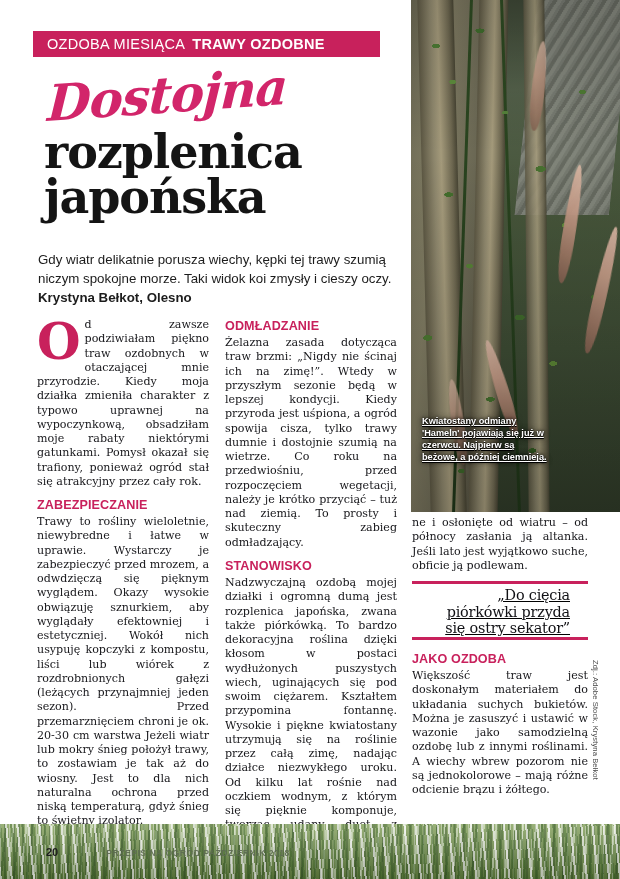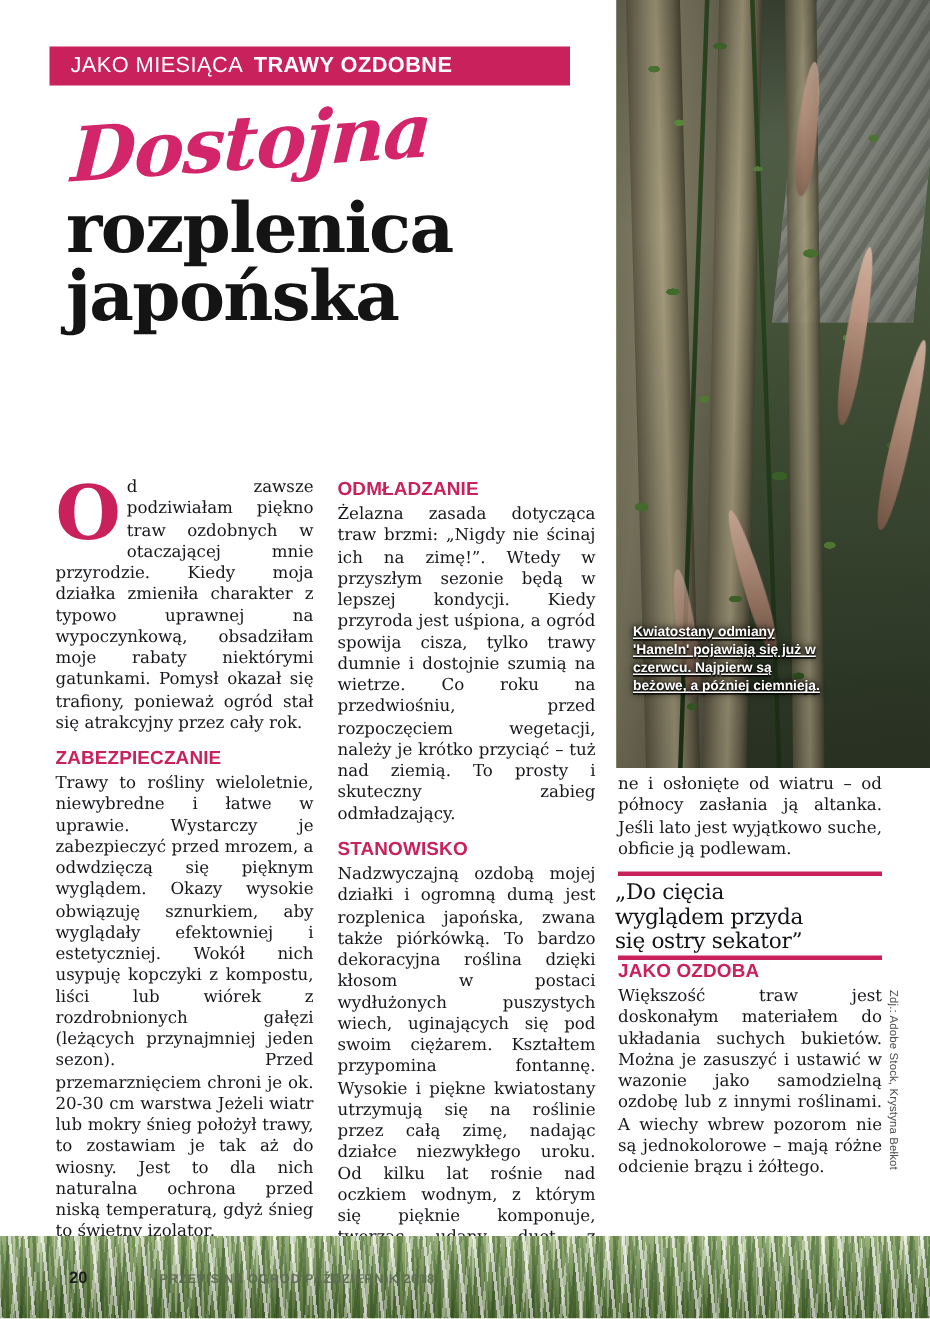--- a/index.html
+++ b/index.html
@@ -226,25 +226,26 @@
     font-size: 50px;
     line-height: .80;
     color: #c8215c;
     margin: 2px 4px 0 0;
     padding-top: 2px;
   }
 
   
   .pullquote {
     position: absolute;
-    left: 408px;
+    left: 396px;
     top: 583px;
     width: 176px;
-    text-align: left;
+    text-align: right;
     z-index: 4;
+    text-decoration: underline;
   }
   .pq-rule-top {
     position: absolute;
     left: 412px; top: 581px; width: 176px; height: 3px;
     background: #c8215c;
   }
   .pq-rule-bot {
     position: absolute;
     left: 412px; top: 637px; width: 176px; height: 3px;
     background: #c8215c;
@@ -359,57 +360,60 @@
     <div class="plume p2"></div>
     <div class="plume p3"></div>
     <div class="plume p4"></div>
     <div class="plume p5"></div>
     <div class="shade"></div>
   </div>
 
   <div class="photo-caption">Kwiatostany odmiany 'Hameln' pojawiają się już w czerwcu. Najpierw są beżowe, a później ciemnieją.</div>
 
   <div class="topbar">
-    <span class="kicker">JAKO MIESIĄCA</span>
+    <span class="kicker">OZDOBA MIESIĄCA</span>
     <span class="kicker-strong">TRAWY OZDOBNE</span>
   </div>
 
   <div class="script-title">Dostojna</div>
 
   <div class="head-serif">
     <span class="l1">rozplenica</span>
     <span class="l2">japońska</span>
   </div>
 
+  <div class="lead">
+    <span>Gdy wiatr delikatnie porusza wiechy, kępki tej trawy szumią niczym spokojne morze. Taki widok koi zmysły i cieszy oczy. </span><b>Krystyna Bełkot, Olesno</b>
+  </div>
 
   <div class="col col1">
     <p><span class="dropcap">O</span><span>d zawsze podziwiałam piękno traw ozdobnych w otaczającej mnie przyrodzie. Kiedy moja działka zmieniła charakter z typowo uprawnej na wypoczynkową, obsadziłam moje rabaty niektórymi gatunkami. Pomysł okazał się trafiony, ponieważ ogród stał się atrakcyjny przez cały rok.</span></p>
     <div class="subhead">ZABEZPIECZANIE</div>
     <p>Trawy to rośliny wieloletnie, niewybredne i łatwe w uprawie. Wystarczy je zabezpieczyć przed mrozem, a odwdzięczą się pięknym wyglądem. Okazy wysokie obwiązuję sznurkiem, aby wyglądały efektowniej i estetyczniej. Wokół nich usypuję kopczyki z kompostu, liści lub wiórek z rozdrobnionych gałęzi (leżących przynajmniej jeden sezon). Przed przemarznięciem chroni je ok. 20-30 cm warstwa Jeżeli wiatr lub mokry śnieg położył trawy, to zostawiam je tak aż do wiosny. Jest to dla nich naturalna ochrona przed niską temperaturą, gdyż śnieg to świetny izolator.</p>
   </div>
 
   <div class="col col2">
     <div class="subhead" style="margin-top:0">ODMŁADZANIE</div>
     <p>Żelazna zasada dotycząca traw brzmi: „Nigdy nie ścinaj ich na zimę!”. Wtedy w przyszłym sezonie będą w lepszej kondycji. Kiedy przyroda jest uśpiona, a ogród spowija cisza, tylko trawy dumnie i dostojnie szumią na wietrze. Co roku na przedwiośniu, przed rozpoczęciem wegetacji, należy je krótko przyciąć – tuż nad ziemią. To prosty i skuteczny zabieg odmładzający.</p>
     <div class="subhead">STANOWISKO</div>
     <p>Nadzwyczajną ozdobą mojej działki i ogromną dumą jest rozplenica japońska, zwana także piórkówką. To bardzo dekoracyjna roślina dzięki kłosom w postaci wydłużonych puszystych wiech, uginających się pod swoim ciężarem. Kształtem przypomina fontannę. Wysokie i piękne kwiatostany utrzymują się na roślinie przez całą zimę, nadając działce niezwykłego uroku. Od kilku lat rośnie nad oczkiem wodnym, z którym się pięknie komponuje, tworząc udany duet z hortensją krzewiastą. Preferuje stanowisko słonecz-</p>
   </div>
 
   <div class="col col3">
     <p>ne i osłonięte od wiatru – od północy zasłania ją altanka. Jeśli lato jest wyjątkowo suche, obficie ją podlewam.</p>
     <div style="height:66px"></div>
-    <div class="subhead" style="margin-top:0">JAKO OZDOBA</div>
+    <div class="subhead" style="margin-top:12px">JAKO OZDOBA</div>
     <p>Większość traw jest doskonałym materiałem do układania suchych bukietów. Można je zasuszyć i ustawić w wazonie jako samodzielną ozdobę lub z innymi roślinami. A wiechy wbrew pozorom nie są jednokolorowe – mają różne odcienie brązu i żółtego.</p>
   </div>
 
   <div class="pq-rule-top"></div>
   <div class="pullquote">
     <div class="pq-text">
       <span>„Do cięcia</span><br>
-      <span>wyglądem przyda</span><br>
+      <span>piórkówki przyda</span><br>
       <span>się ostry sekator”</span>
     </div>
   </div>
   <div class="pq-rule-bot"></div>
 
   <div class="photo-credit">Zdj.: Adobe Stock, Krystyna Bełkot</div>
 
   <div class="grass-band">
     <div class="gb-base"></div>
     <div class="gb-blades"></div>

